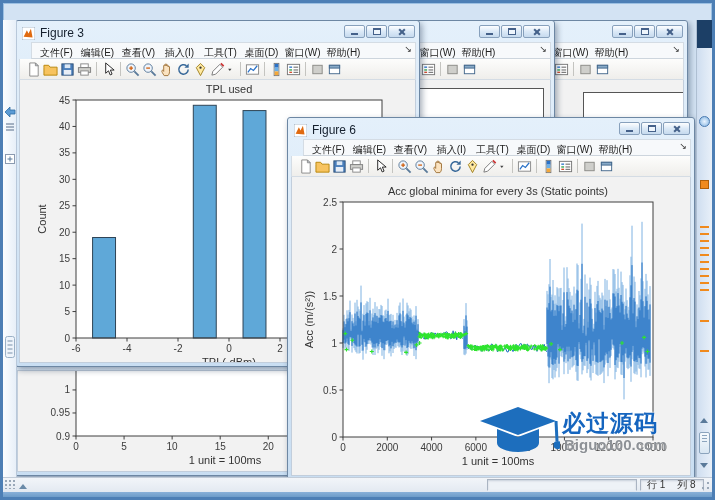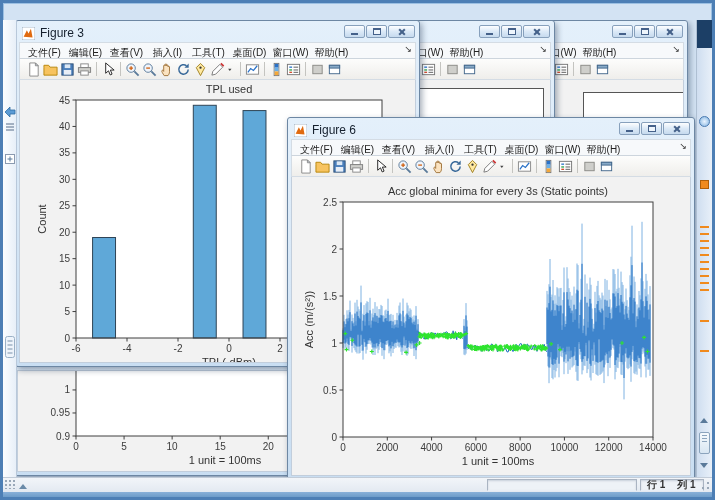--- a/index.html
+++ b/index.html
@@ -29,38 +29,38 @@
   .rtick{position:absolute;left:3px;width:9px;height:2px;background:#f08a1d;}
   .rthumb{position:absolute;left:2px;width:11px;height:22px;border:1px solid #8ba4bd;border-radius:2px;background:linear-gradient(#f6fafd,#d8e6f2);}
   .rthumb i{display:block;height:1px;background:#8ba4bd;margin:2px 2px 0 2px;}
   .rarr{position:absolute;left:3px;width:0;height:0;border-left:4px solid transparent;border-right:4px solid transparent;}
   .rarr.up{border-bottom:5px solid #5a7a9a;}
   .rarr.dn{border-top:5px solid #5a7a9a;}
   
   .statusbar{position:absolute;left:3px;right:3px;bottom:8px;height:15px;background:linear-gradient(#f2f5f9,#e3e9f1);border-top:1px solid #c2ccd8;z-index:7;font-size:10px;color:#333;}
   .bottomstrip{position:absolute;left:3px;right:3px;bottom:3px;height:5px;background:linear-gradient(#88b0d8,#6d9cc9);z-index:7;}
   .sunken{position:absolute;top:1px;height:12px;border:1px solid #aab4c2;border-bottom-color:#e8eef6;background:#eef2f7;box-shadow:inset 0 1px 2px rgba(90,110,140,.25);}
-  .rowcol{display:flex;align-items:center;gap:12px;padding:0 6px;font-size:10px;font-weight:bold;}
+  .rowcol{display:flex;align-items:center;gap:12px;padding:0 6px;font-size:10px;}
   .gripdots{position:absolute;right:2px;top:3px;width:9px;height:9px;}
   .gripdots i{position:absolute;width:2px;height:2px;background:#9aa8b8;}
   .lgrip{position:absolute;left:2px;top:2px;display:flex;gap:2px;align-items:flex-end;}
   .lgrip i{width:2px;height:9px;background:repeating-linear-gradient(#9aa8b8 0 2px,transparent 2px 4px);}
   .lgrip b{width:0;height:0;border-left:4px solid transparent;border-right:4px solid transparent;border-bottom:5px solid #6a8aa8;margin-left:2px;}
   
   .fw{position:absolute;border:1px solid #6d87a3;border-radius:3px;background:linear-gradient(#e4f0fb,#c9def2);box-shadow:2px 3px 6px rgba(20,40,70,.4);padding:3px;display:flex;flex-direction:column;}
   .tb{height:18px;display:flex;align-items:center;padding-left:3px;position:relative;flex:none;}
   .tb .t{font-size:12px;color:#15202e;margin-left:5px;}
   .fwb{position:absolute;right:1px;top:1px;display:flex;gap:1px;}
   .fwb .wbtn{width:21px;height:13px;}
   .fwb .wbtn.close{width:27px;}
   .fwb .g-min{width:7px;height:2px;margin-top:5px;}
   .fwb .g-max{width:8px;height:7px;}
   .fwb .g-x{width:8px;height:8px;}
   .fwb .g-x:before,.fwb .g-x:after{width:8px;height:2px;top:3px;}
-  .mb{height:17px;background:#f7f9fb;border:1px solid #d4dce4;border-bottom:1px solid #cdd5dd;display:flex;align-items:center;position:relative;padding-left:4px;flex:none;}
+  .mb{height:17px;background:#f7f9fb;border:1px solid #d4dce4;border-bottom:1px solid #cdd5dd;display:flex;align-items:center;position:relative;padding-left:4px;flex:none;margin-left:12px;}
   .mitem{display:inline-block;width:41px;text-align:center;font-size:10px;color:#222;}
   .pin{position:absolute;right:3px;top:1px;font-size:9px;color:#333;}
   .ib{height:21px;background:linear-gradient(#fdfdfc,#efeeeb);border:1px solid #d4dce4;border-top:none;display:flex;align-items:center;padding-left:5px;flex:none;}
   .ib svg{margin:0 1px;flex:none;}
   .tsep{width:1px;height:14px;background:#c4c4c0;margin:0 3px;flex:none;}
   .cv{position:relative;flex:1;background:#f2f2f2;border:1px solid #c2cedc;border-top:none;overflow:hidden;}
   .chart{position:absolute;left:0;top:0;}
   svg text{font-family:"Liberation Sans","DejaVu Sans",sans-serif;font-size:10px;fill:#3c3c3c;}
   svg .ttl{font-size:11px;fill:#333;}
   .whitebox{position:absolute;background:#fff;border:1px solid #555;}
@@ -660,35 +660,45 @@
       <div class="rarr up" style="top:398px;"></div>
       <div class="rthumb" style="top:412px;">
           <i></i>
           <i></i>
           <i></i>
         </div>
       <div class="rarr dn" style="top:443px;"></div>
     </div>
     <div class="navy"></div>
 
+    <div class="wm">
+      <svg width="80" height="62" viewBox="0 0 80 62">
+        <polygon points="38,2 76,16 38,30 0,16" fill="#1d6ebd"></polygon>
+        <path d="M17 24 v14 a21 9 0 0 0 42 0 v-14 l-21 8 z" fill="#1d6ebd"></path>
+        <path d="M76 16 l1 20" stroke="#1d6ebd" stroke-width="3" fill="none"></path>
+        <circle cx="77.5" cy="40" r="4" fill="#1d6ebd"></circle>
+      </svg>
+      <div class="wm-t1">必过源码</div>
+      <div class="wm-t2">Biguo100.com</div>
+    </div>
   </div>
 
   <div class="frame"></div>
 
   <div class="statusbar">
     <div class="lgrip">
         <i></i>
         <i></i>
         <i></i>
         <b></b>
       </div>
     <div class="sunken" style="left:484px;width:150px;"></div>
     <div class="sunken rowcol" style="left:637px;width:64px;">
       <span>行 1</span>
-      <span>列 1</span>
+      <span>列 8</span>
     </div>
     <div class="gripdots">
         <i style="right:0;bottom:0;left:6px;top:6px;"></i>
         <i style="left:6px;top:1px;"></i>
         <i style="left:1px;top:6px;"></i>
       </div>
   </div>
   <div class="bottomstrip"></div>
 
 </div>

